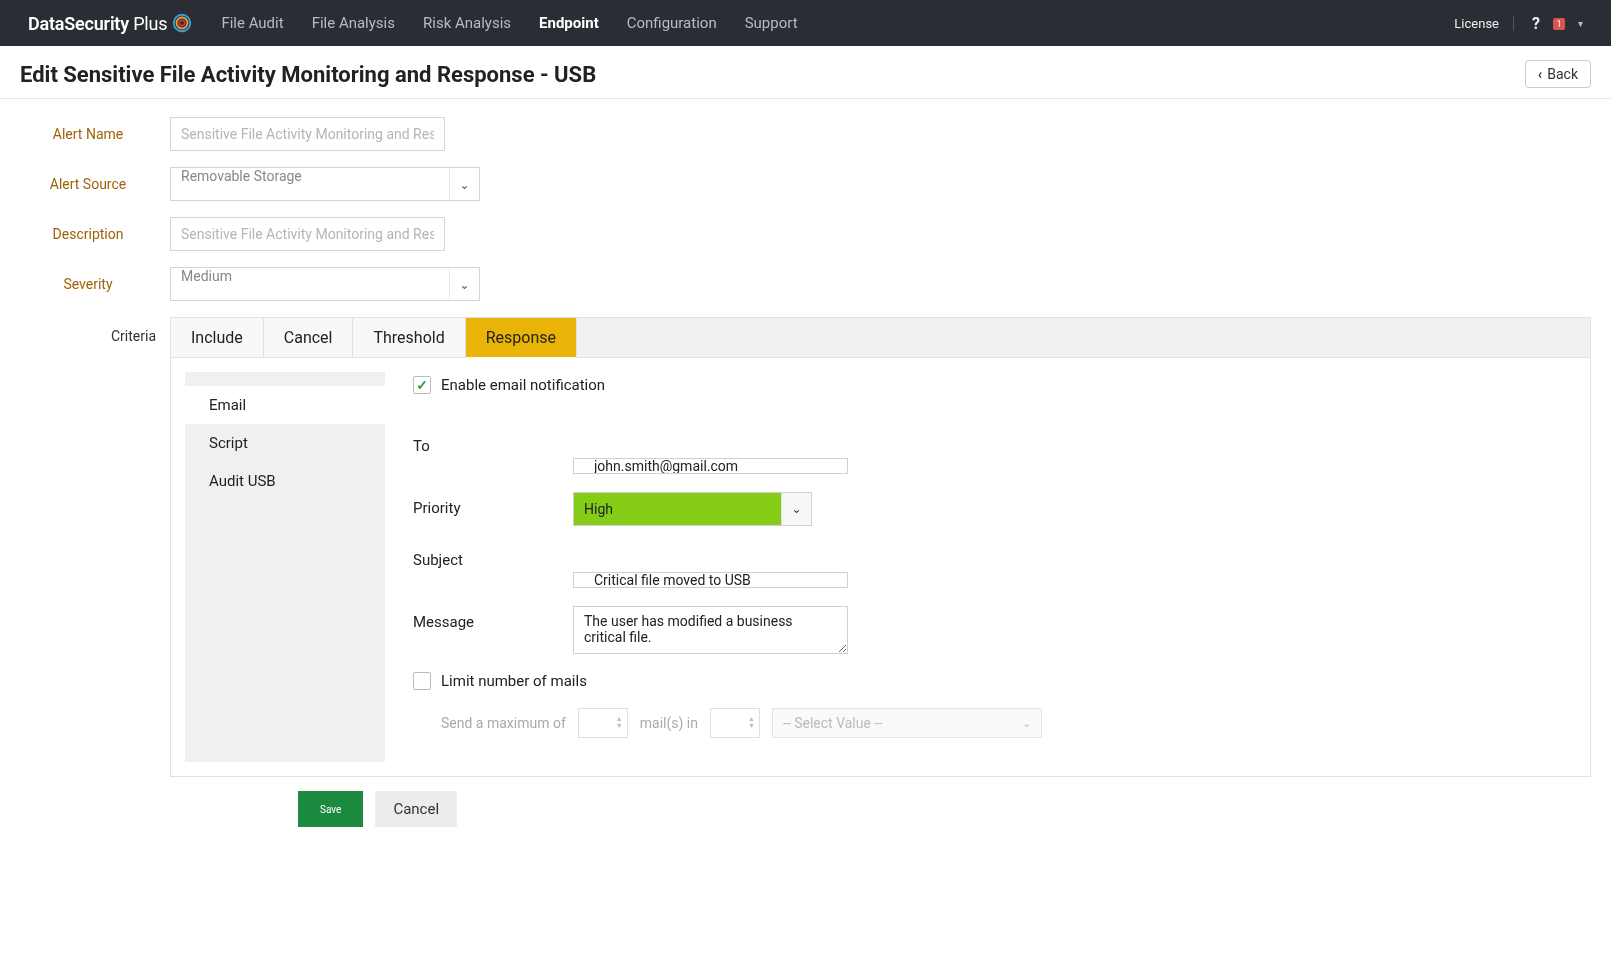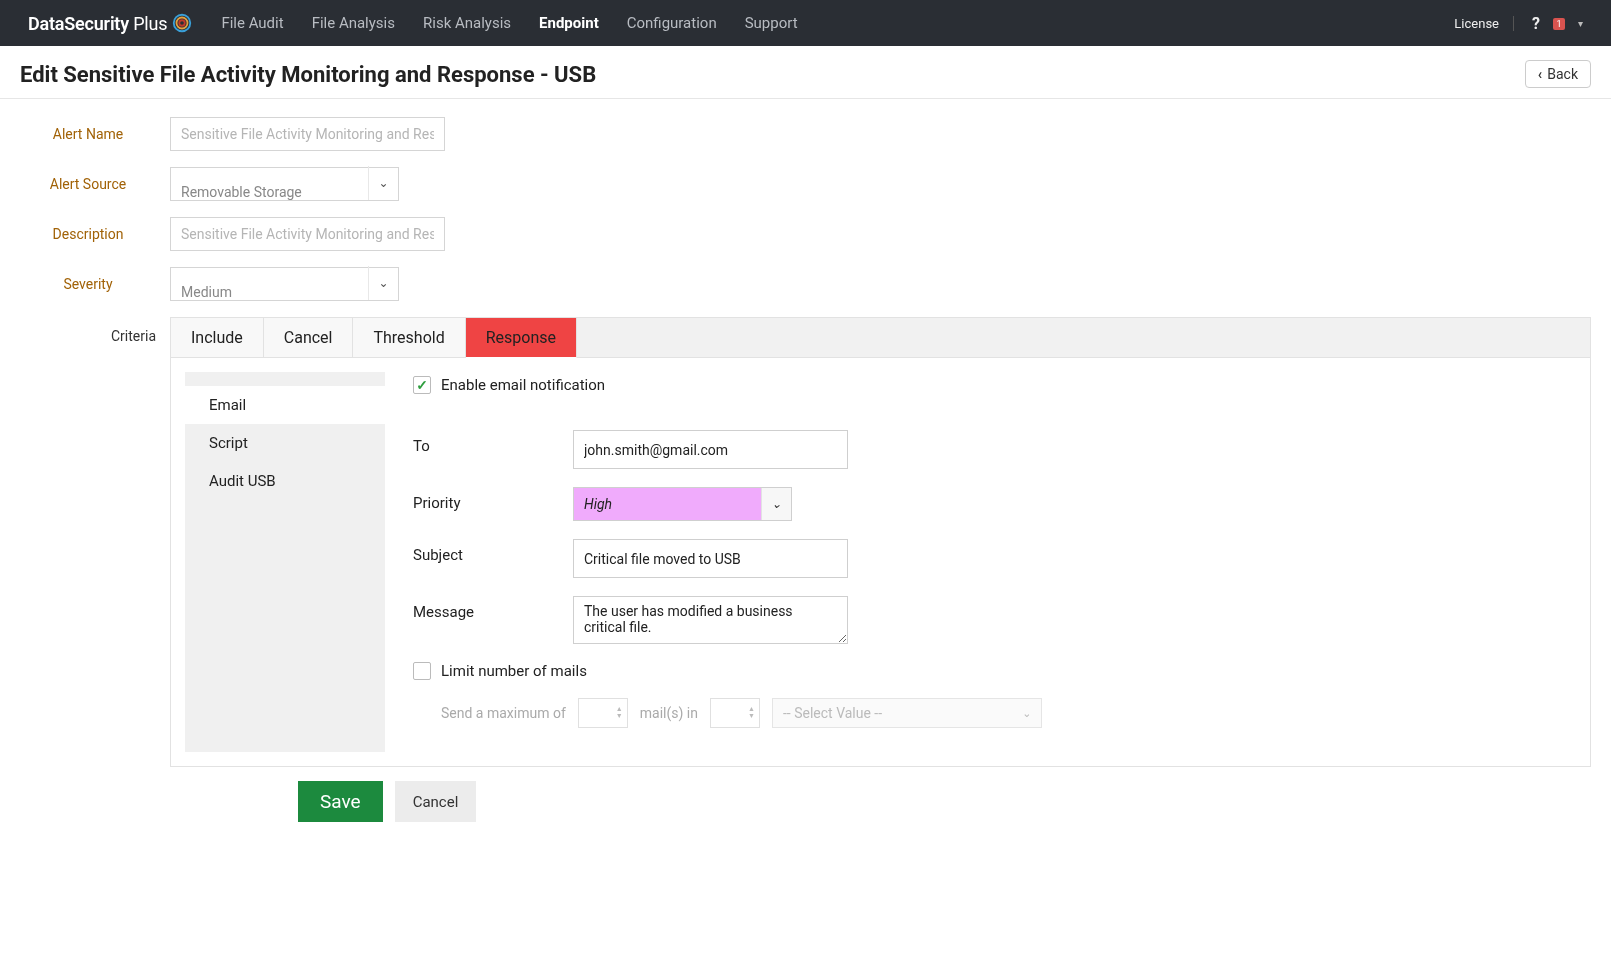--- a/index.html
+++ b/index.html
@@ -26,68 +26,68 @@
   .page-title { font-size: 22px; font-weight: 700; color: #222; }
   .back-btn { border: 1px solid #ccc; background: #fff; border-radius: 4px; padding: 5px 12px; font-size: 14px; cursor: pointer; display: flex; align-items: center; gap: 5px; color: #333; }
   .back-btn .chev { font-size: 14px; font-weight: 700; }
 
   
   .form-wrap { padding: 18px 20px; }
   .frow { display: flex; align-items: center; margin-bottom: 16px; }
   .flabel { width: 150px; text-align: center; padding-right: 14px; font-size: 14px; color: #a16207; }
   .finput { width: 275px; height: 34px; border: 1px solid #d5d5d5; padding: 0 10px; font-size: 14px; color: #555; background: #fff; }
   .finput.placeholder-like { color: #b5b5b5; }
-  .fselect { width: 229px; height: 34px; border: 1px solid #d5d5d5; display: flex; align-items: flex-end; justify-content: space-between; background: #fff; }
+  .fselect { width: 310px; height: 34px; border: 1px solid #d5d5d5; display: flex; align-items: flex-start; justify-content: space-between; background: #fff; }
   .fselect .sel-val { padding: 0 10px; color: #888; font-size: 14px; }
   .fselect .sel-caret { width: 30px; height: 34px; display: flex; align-items: center; justify-content: center; border-left: 1px solid #e8e8e8; color: #555; font-size: 12px; }
 
   
   .criteria-row { display: flex; align-items: stretch; margin-top: 4px; }
   .criteria-label { width: 150px; text-align: right; padding-right: 14px; padding-top: 11px; font-size: 14px; color: #333; }
   .criteria-panel { flex: 1; }
 
   .tab-bar { display: flex; background: #f1f1f1; border: 1px solid #e2e2e2; }
   .tab { padding: 10px 20px; font-size: 16px; color: #222; cursor: pointer; border-right: 1px solid #e2e2e2; background: #f8f8f8; }
   .tab:first-child { }
-  .tab.active { background: #ef4444; font-weight: 400; border-bottom: 1px solid #fff; margin-bottom: -1px; }
+  .tab.active { background: #eab308; font-weight: 400; border-bottom: 1px solid #fff; margin-bottom: -1px; }
   .tab-bar-filler { flex:1; background:#f1f1f1; }
 
   .panel-body { border: 1px solid #e2e2e2; border-top: none; display: flex; min-height: 380px; }
 
   .side-tabs { width: 200px; background: #f0f0f0; padding: 14px 0; margin: 14px; margin-right: 0; }
   .side-tab { padding: 10px 24px; font-size: 15px; color: #222; cursor: pointer; }
   .side-tab.active { background: #fff; }
 
   .response-form { flex: 1; padding: 18px 28px 38px; }
   .chk-row { display: flex; align-items: center; gap: 10px; margin-bottom: 36px; }
   .chkbox { width: 18px; height: 18px; border: 1px solid #bbb; border-radius: 2px; display: flex; align-items: center; justify-content: center; cursor: pointer; background:#fff; }
   .chkbox.checked::after { content: '✓'; color: #2e9e3f; font-size: 14px; font-weight: 700; }
   .chk-label { font-size: 15px; color: #222; }
 
   .rrow { display: flex; align-items: flex-start; margin-bottom: 18px; }
   .rlabel { width: 160px; font-size: 15px; color: #222; padding-top: 7px; }
-  .rinput { width: 275px; height: 39px; border: 1px solid #cfcfcf; padding: 0 10px; font-size: 14px; color: #222; background: #fff; }
-  .rselect { width: 219px; height: 34px; border: 1px solid #cfcfcf; display: flex; align-items: stretch; background: #f0abfc; font-style: italic; }
+  .rinput { width: 275px; height: 16px; border: 1px solid #cfcfcf; padding: 0 20px; font-size: 14px; color: #222; background: #fff; margin-top: 28px; }
+  .rselect { width: 239px; height: 34px; border: 1px solid #cfcfcf; display: flex; align-items: stretch; background: #84cc16; }
   .rselect .sel-val { flex:1; padding: 0 10px; display:flex; align-items:center; color: #222; font-size: 14px; }
   .rselect .sel-caret { width: 30px; display: flex; align-items: center; justify-content: center; border-left: 1px solid #e2e2e2; background: #f7f7f7; color: #333; font-size: 12px; }
   .rtextarea { width: 275px; height: 48px; border: 1px solid #cfcfcf; padding: 6px 10px; font-size: 14px; color: #222; background: #fff; resize: both; font-family: inherit; }
 
   .limit-section { margin-top: 10px; }
   .limit-chk { display: flex; align-items: center; gap: 10px; margin-bottom: 18px; margin-left:0; }
   .limit-chk .chkbox { }
   .limit-row { display: flex; align-items: center; gap: 12px; color: #aaa; font-size: 14px; margin-left: 28px; }
   .spin { width: 50px; height: 30px; border: 1px solid #e0e0e0; background: #fff; display: flex; align-items: center; justify-content: flex-end; padding-right: 4px; color:#bbb; }
   .spin-arrows { display:flex; flex-direction:column; font-size:7px; line-height:7px; color:#bbb; }
   .limit-select { width: 270px; height: 30px; border: 1px solid #e5e5e5; display: flex; align-items: center; background: #fafafa; }
   .limit-select .sel-val { flex:1; padding: 0 10px; color: #bbb; font-size: 14px; }
   .limit-select .sel-caret { width: 28px; display:flex; align-items:center; justify-content:center; color:#bbb; font-size:11px; }
 
   
   .form-footer { display: flex; gap: 12px; margin-top: 14px; margin-left: 278px; }
-  .btn-save { background: #1c8a3e; color: #fff; border: none; padding: 9px 22px; font-size: 19px; cursor: pointer; }
+  .btn-save { background: #1c8a3e; color: #fff; border: none; padding: 9px 22px; font-size: 10px; cursor: pointer; }
   .btn-cancel { background: #ececec; color: #333; border: none; padding: 9px 18px; font-size: 15px; cursor: pointer; }
 
 </style>
 </head>
 <body>
 
 <div class="topnav">
   <div class="brand">
     <span class="brand-text">
       <span>DataSecurity</span><span class="plus"> Plus</span>

